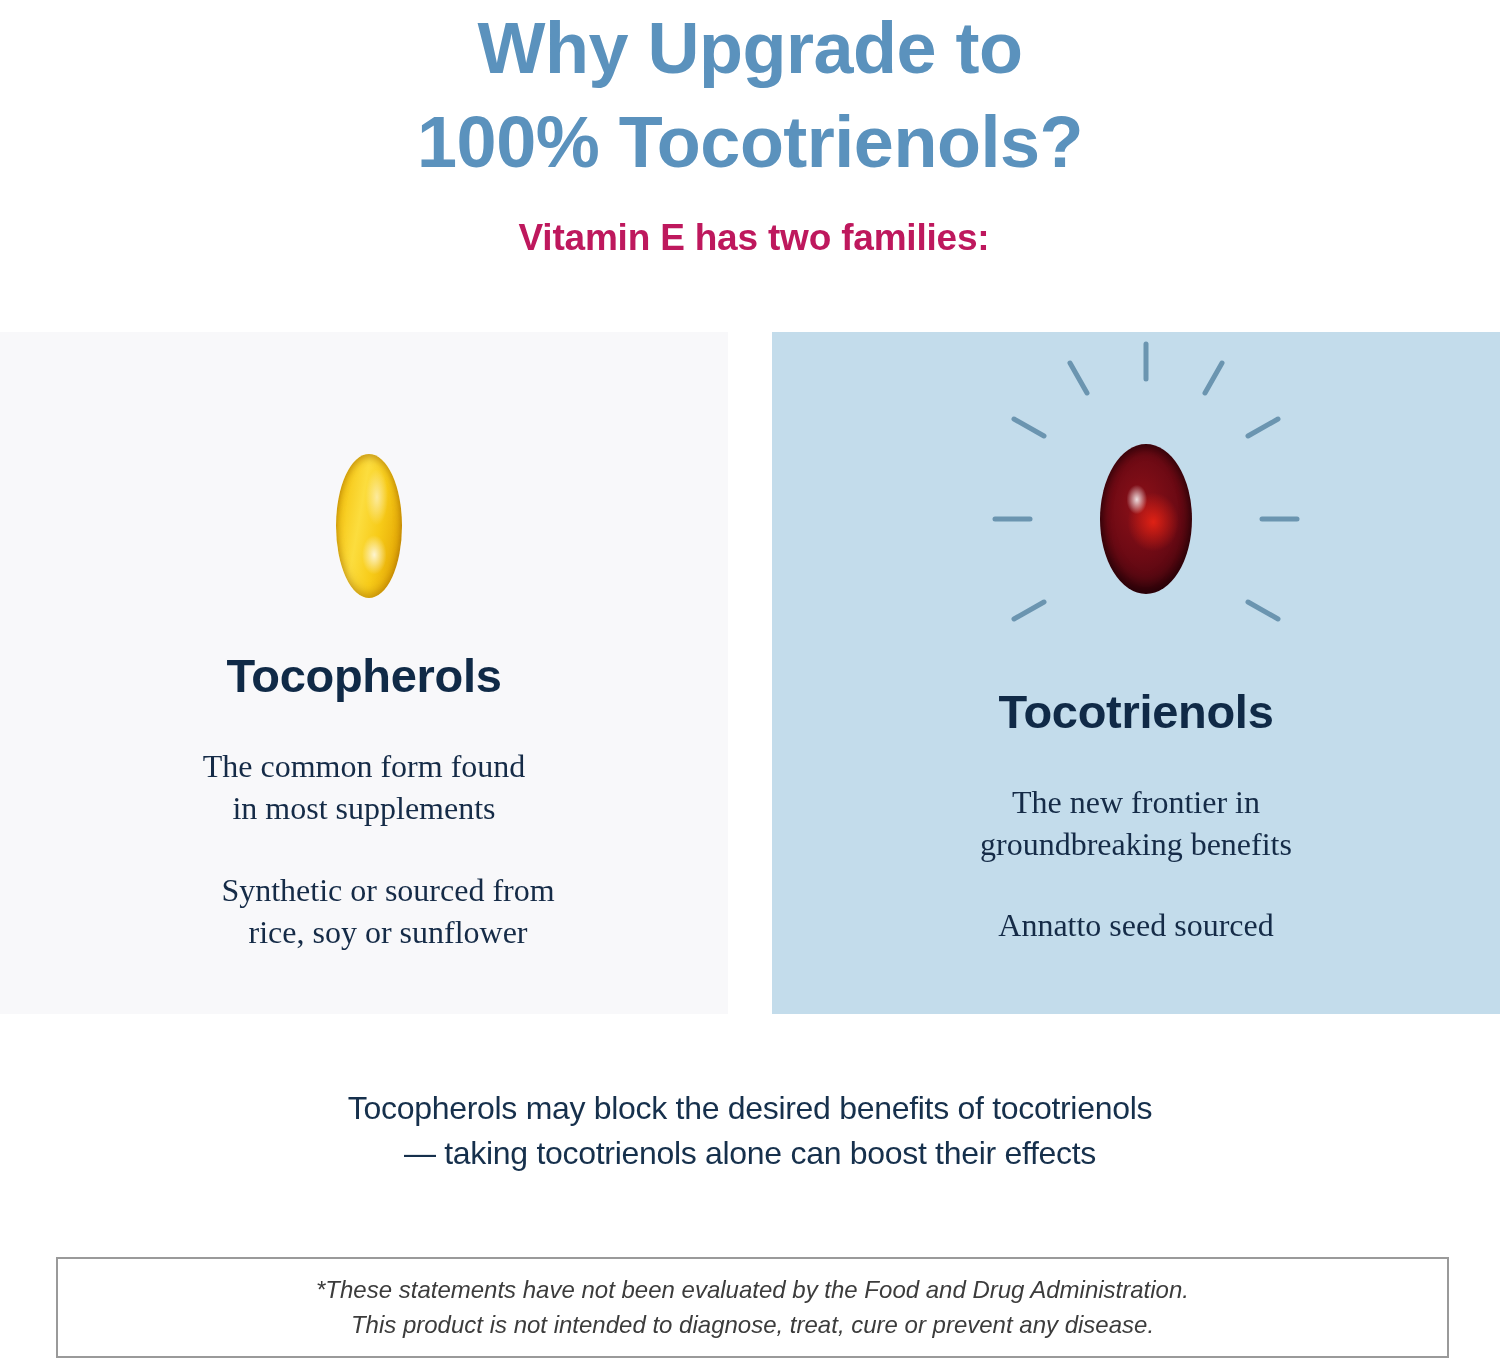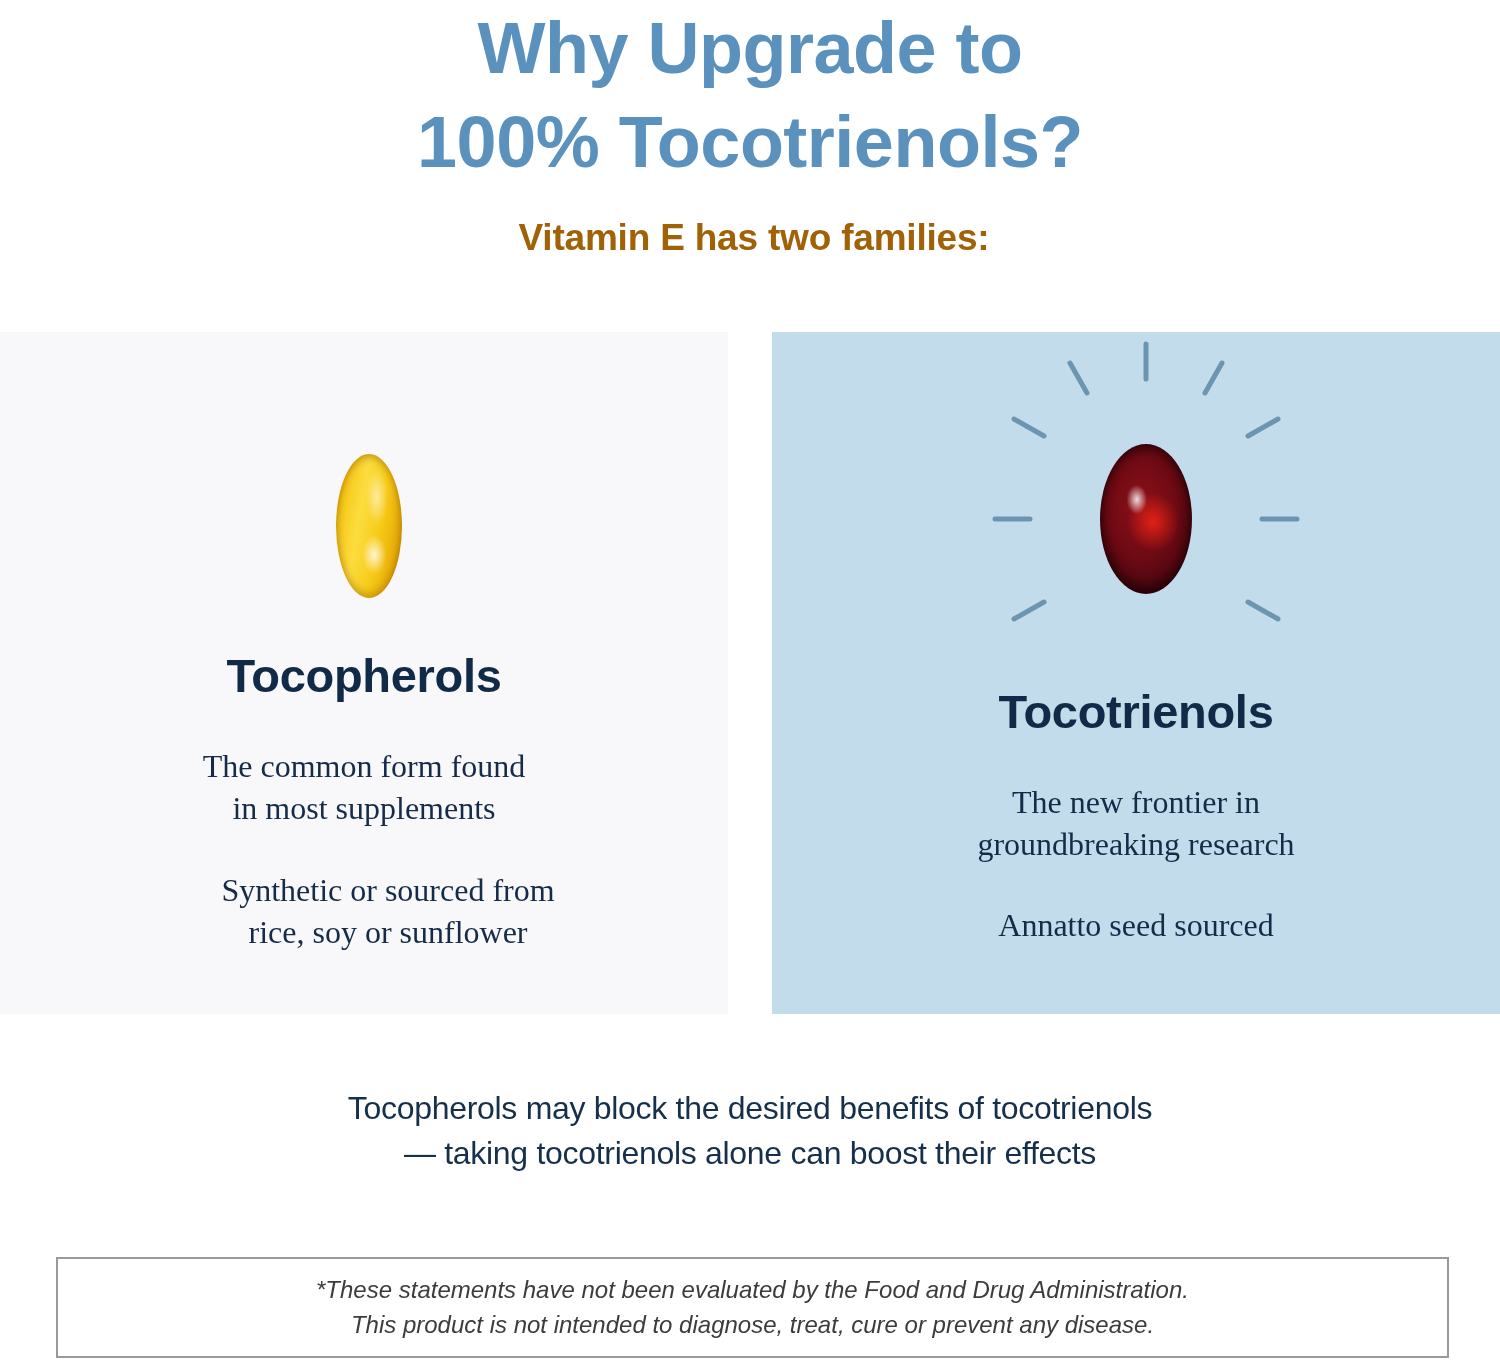--- a/index.html
+++ b/index.html
@@ -35,21 +35,21 @@
     line-height: 1.30;
     letter-spacing: -0.5px;
     color: #5b92bd;
     padding-top: 2px;
     white-space: pre-line;
   }
 
   .subhead {
     font-size: 37px;
     font-weight: 700;
-    color: #a16207;
+    color: #be185d;
     letter-spacing: -0.2px;
     margin-top: 28px;
     padding-left: 8px;
   }
 
   
   .panels {
     position: absolute;
     top: 332px;
     left: 0;
@@ -213,21 +213,21 @@
             <line x1="242" y1="287" x2="272" y2="270"></line>
             <line x1="223" y1="187" x2="258" y2="187"></line>
             <line x1="242" y1="87" x2="272" y2="104"></line>
             <line x1="298" y1="31" x2="315" y2="61"></line>
           </g>
         </svg>
         <div class="capsule-red" style="left:328px; top:112px;"></div>
       </div>
       <div class="panel-title">Tocotrienols</div>
       <div class="panel-body body-1">The new frontier in
-groundbreaking research</div>
+groundbreaking benefits</div>
       <div class="panel-body body-2">Annatto seed sourced</div>
     </div>
 
   </div>
 
   <div class="conclusion">Tocopherols may block the desired benefits of tocotrienols
 — taking tocotrienols alone can boost their effects</div>
 
   <div class="disclaimer-box">
     <div class="disclaimer-text">*These statements have not been evaluated by the Food and Drug Administration.

